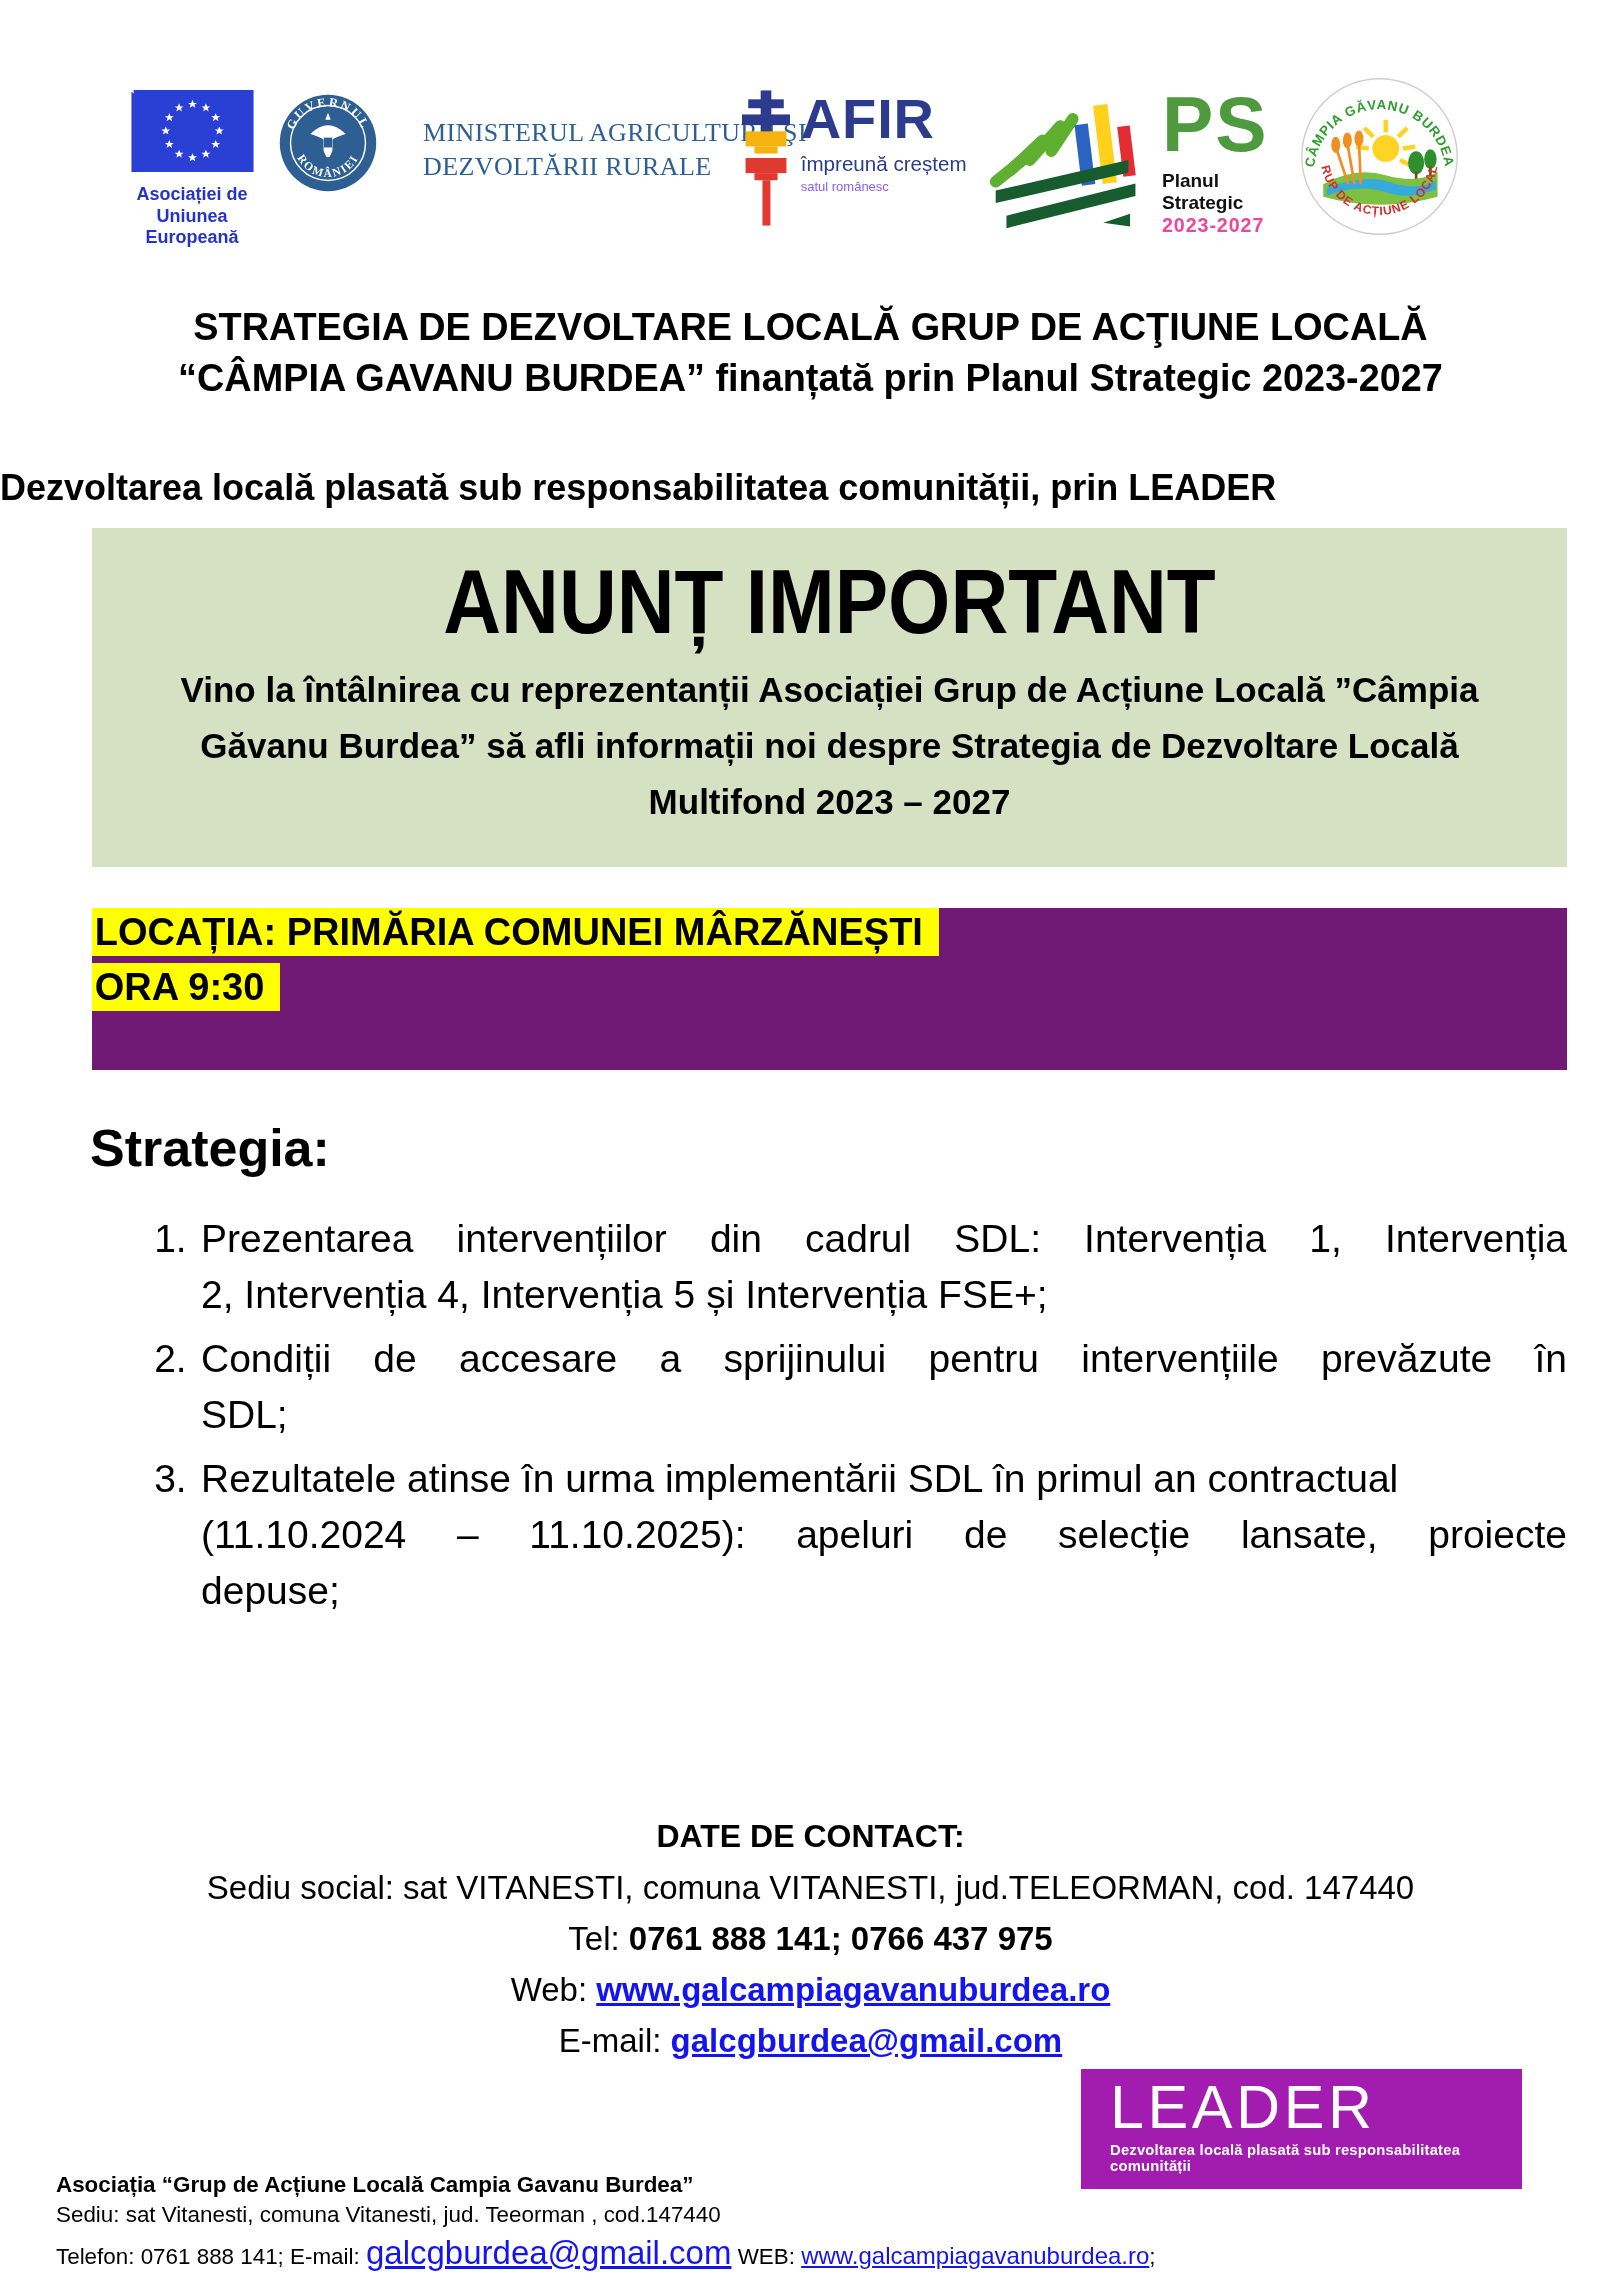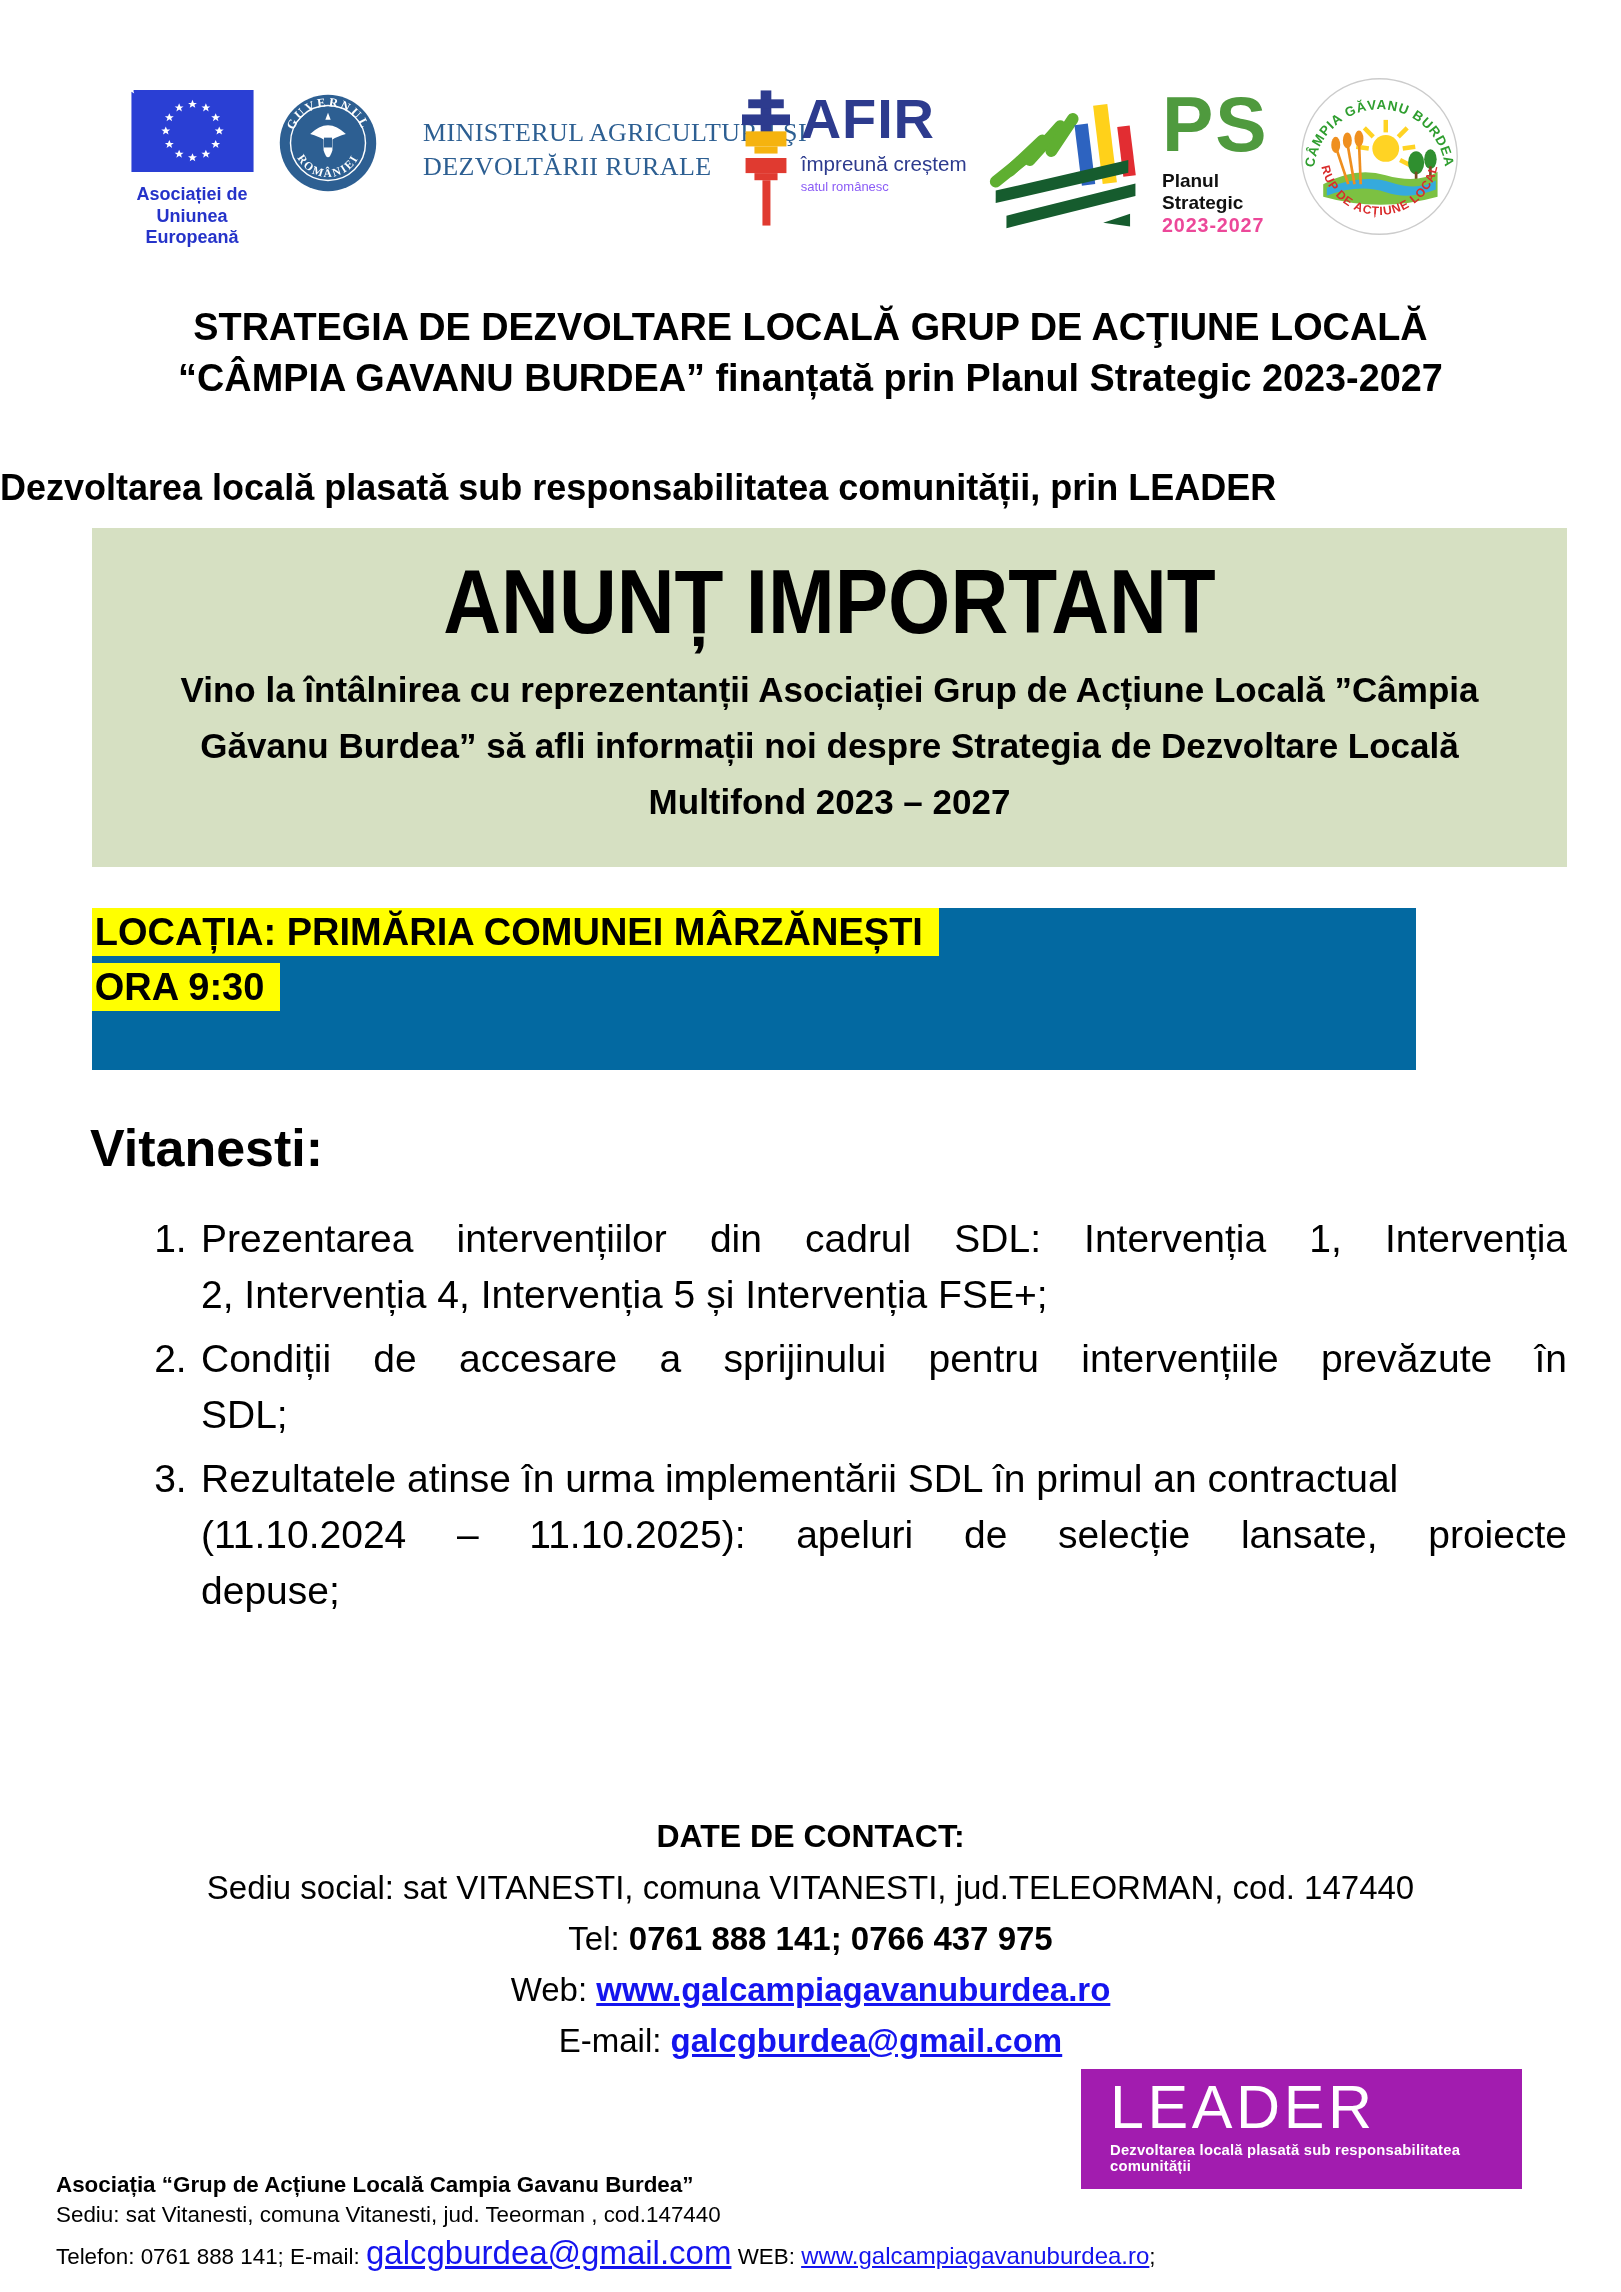--- a/index.html
+++ b/index.html
@@ -33,21 +33,21 @@
              font-size:39px;line-height:51px;transform:scaleX(.97)}
   .doc-subtitle{left:0;right:0;top:467px;text-align:left;font-weight:bold;font-size:36px}
 
   
   .announce-box{left:92px;top:528px;width:1475px;height:339px;background:#d6e0c2}
   .announce-title{margin-top:27px;text-align:center;font-size:91px;font-weight:bold;
                   line-height:93px;transform:scaleX(.88)}
   .announce-body{margin-top:14.3px;text-align:center;font-size:35px;font-weight:bold;line-height:56px}
 
   
-  .loc-box{left:92px;top:908px;width:1324px;height:162px;background:#0369a1}
+  .loc-box{left:92px;top:908px;width:1475px;height:162px;background:#701a75}
   .loc-line{margin:0 0 6.3px 0;line-height:0}
   .hl{display:inline-block;background:#ffff00;font-size:38px;font-weight:bold;
       line-height:44px;padding:1.8px 16px 2.7px 2.7px}
 
   
   .tematica-head{left:90px;top:1118px;font-size:52px;font-weight:bold}
   .tematica-list{left:92px;top:1211px;width:1475px}
   .t-item{display:flex;margin-bottom:8px}
   .t-num{width:109px;text-align:right;padding-right:14.3px;box-sizing:border-box;
          font-size:39px;line-height:56px;flex:none}
@@ -199,21 +199,21 @@
   <div class="announce-body pre">Vino la întâlnirea cu reprezentanții Asociației Grup de Acțiune Locală ”Câmpia
 Găvanu Burdea” să afli informații noi despre Strategia de Dezvoltare Locală
 Multifond 2023 – 2027</div>
 </div>
 
 <div class="abs loc-box">
   <div class="loc-line"><span class="hl">LOCAȚIA: PRIMĂRIA COMUNEI MÂRZĂNEȘTI</span></div>
   <div class="loc-line"><span class="hl">ORA 9:30</span></div>
 </div>
 
-<div class="abs tematica-head">Vitanesti:</div>
+<div class="abs tematica-head">Strategia:</div>
 
 <div class="abs tematica-list">
   <div class="t-item">
     <div class="t-num">1.</div>
     <div class="t-body">
       <div class="jl">Prezentarea intervențiilor din cadrul SDL:  Intervenția 1, Intervenția</div>
       <div>2, Intervenția 4, Intervenția 5 și Intervenția FSE+;</div>
     </div>
   </div>
   <div class="t-item">

